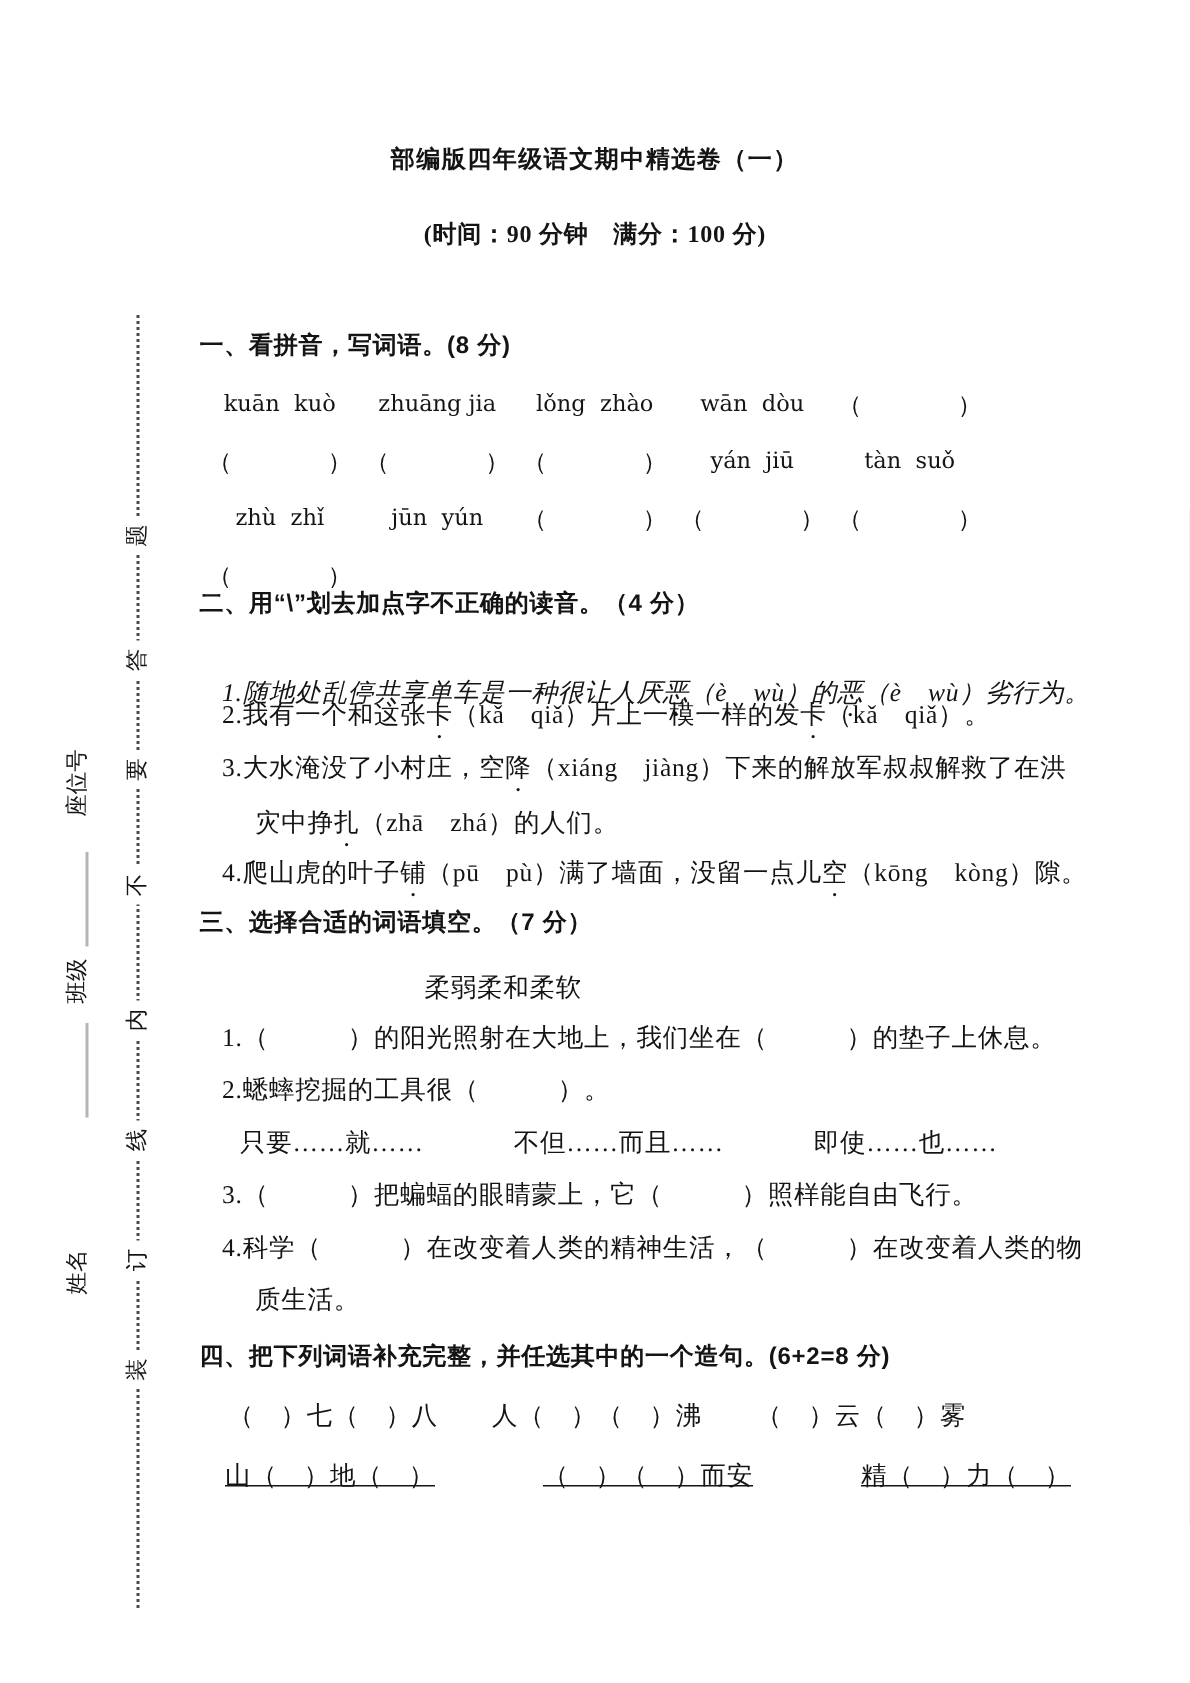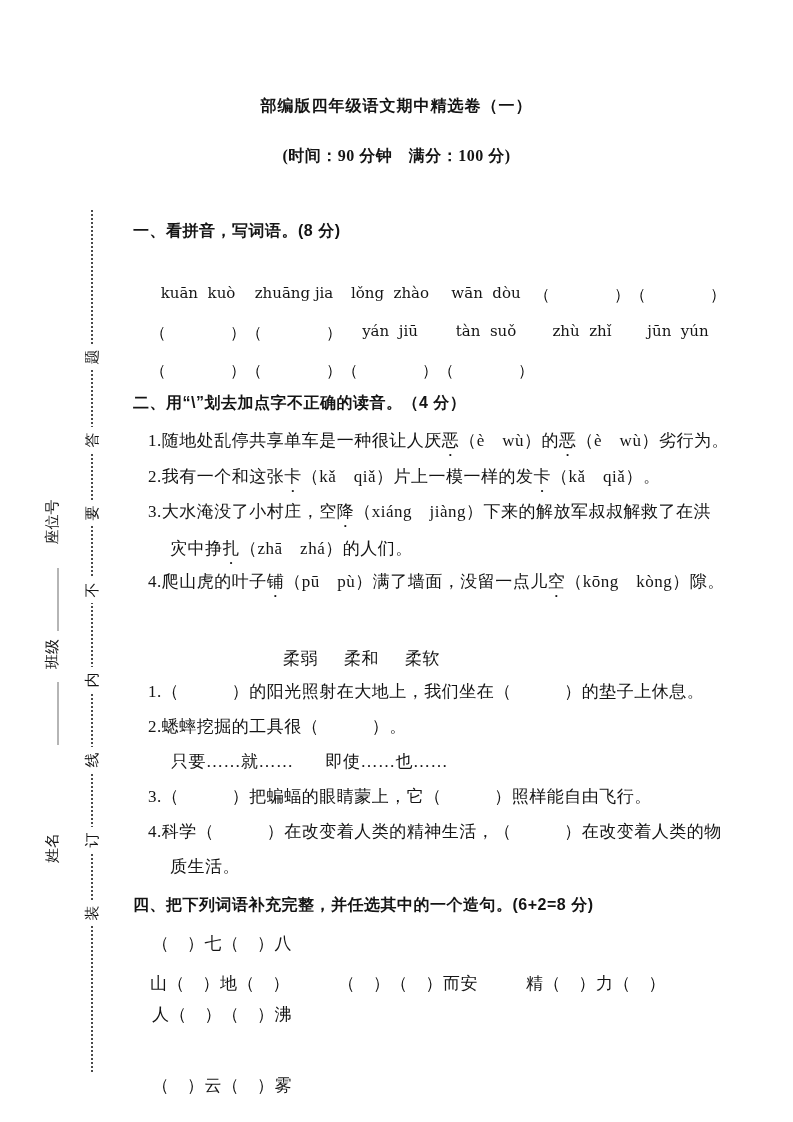--- a/index.html
+++ b/index.html
@@ -21,40 +21,40 @@
     font-family:"Liberation Sans",sans-serif;font-weight:bold;font-size:16px;
     letter-spacing:1px;}
   .subtitle{position:absolute;top:146px;left:114px;width:565px;text-align:center;
     font-weight:bold;font-size:16px;letter-spacing:0.5px;}
   
   .sec-heading{position:absolute;left:133px;width:560px;line-height:35px;
     font-family:"Liberation Sans",sans-serif;font-weight:bold;font-size:16px;
     letter-spacing:0.5px;white-space:nowrap;}
   #s1h{top:213px}#s2h{top:385px}#s3h{top:598px}#s4h{top:887px}
   
-  #s1grid{position:absolute;left:150px;top:252px;width:525px;display:grid;
-    grid-template-columns:repeat(6,1fr);grid-auto-rows:auto;margin-top:24px;}
+  #s1grid{position:absolute;left:134px;top:252px;width:525px;display:grid;
+    grid-template-columns:repeat(5,1fr);grid-auto-rows:auto;}
   .pinyin-cell{height:35px;line-height:35px;text-align:center;font-size:15px;
     font-family:"DejaVu Serif",serif;white-space:pre;}
   .paren-cell{height:38px;line-height:38px;text-align:center;font-size:16px;
     white-space:nowrap;}
   
   .item{position:absolute;left:148px;width:560px;font-size:17px;line-height:35px;
     letter-spacing:0.5px;}
   .line{white-space:nowrap;}
   .line.cont{padding-left:22px;}
   .dotchar{text-emphasis:filled dot #141414;text-emphasis-position:under right;
     -webkit-text-emphasis:filled dot #141414;-webkit-text-emphasis-position:under right;}
   
   .bank{position:absolute;display:flex;font-size:17px;line-height:35px;
     letter-spacing:0.5px;white-space:nowrap;}
-  #bank1{left:283px;top:641px;gap:26px;}
-  #bank2{left:171px;top:744px;gap:32px;}
-  #s4r1{left:152px;top:926px;gap:36px;flex-direction:column;}
-  #s4r2{left:150px;top:966px;gap:48px;}
+  #bank1{left:283px;top:641px;}
+  #bank2{left:160px;top:744px;gap:60px;}
+  #s4r1{left:152px;top:926px;gap:36px;}
+  #s4r2{left:150px;top:966px;gap:72px;text-decoration:underline;}
 </style>
 </head>
 <body>
 
 <div class="page">
 
   <div class="dotted-line"></div>
   <div id="binding-col">
       <div class="bind-char" style="top: 900px;">装</div>
       <div class="bind-char" style="top: 827px;">订</div>
@@ -91,50 +91,52 @@
       <div class="pinyin-cell">zhù  zhǐ</div>
       <div class="pinyin-cell">jūn  yún</div>
       <div class="paren-cell">（　　　　）</div>
       <div class="paren-cell">（　　　　）</div>
       <div class="paren-cell">（　　　　）</div>
       <div class="paren-cell">（　　　　）</div>
     </div>
 
   <div class="sec-heading" id="s2h">二、用“\”划去加点字不正确的读音。（4 分）</div>
   <div id="s2items">
-      <div class="item" style="top: 423px;">
+      <div class="item" style="top: 444px; font-style: italic;">
         <div class="line"><span>1.随地处乱停共享单车是一种很让人厌</span><span class="dotchar">恶</span><span>（è　wù）的</span><span class="dotchar">恶</span><span>（è　wù）劣行为。</span></div>
       </div>
       <div class="item" style="top: 459px;">
         <div class="line"><span>2.我有一个和这张</span><span class="dotchar">卡</span><span>（kǎ　qiǎ）片上一模一样的发</span><span class="dotchar">卡</span><span>（kǎ　qiǎ）。</span></div>
       </div>
       <div class="item" style="top: 494px; font-family: Liberation Serif, serif;">
         <div class="line"><span>3.大水淹没了小村庄，空</span><span class="dotchar">降</span><span>（xiáng　jiàng）下来的解放军叔叔解救了在洪</span></div>
         <div class="line cont"><span>灾中挣</span><span class="dotchar">扎</span><span>（zhā　zhá）的人们。</span></div>
       </div>
       <div class="item" style="top: 564px;">
         <div class="line"><span>4.爬山虎的叶子</span><span class="dotchar">铺</span><span>（pū　pù）满了墙面，没留一点儿</span><span class="dotchar">空</span><span>（kōng　kòng）隙。</span></div>
       </div>
     </div>
 
+  <div class="sec-heading" id="s3h">三、选择合适的词语填空。（7 分）</div>
   <div class="bank" id="bank1">
       <div>柔弱</div>
       <div>柔和</div>
       <div>柔软</div>
     </div>
   <div id="s3itemsA">
       <div class="item" style="top: 674px;">
         <div class="line">1.（　　　）的阳光照射在大地上，我们坐在（　　　）的垫子上休息。</div>
       </div>
       <div class="item" style="top: 709px;">
         <div class="line">2.蟋蟀挖掘的工具很（　　　）。</div>
       </div>
     </div>
   <div class="bank" id="bank2">
       <div>只要……就……</div>
+      <div>不但……而且……</div>
       <div>即使……也……</div>
     </div>
   <div id="s3itemsB">
       <div class="item" style="top: 779px;">
         <div class="line">3.（　　　）把蝙蝠的眼睛蒙上，它（　　　）照样能自由飞行。</div>
       </div>
       <div class="item" style="top: 814px;">
         <div class="line">4.科学（　　　）在改变着人类的精神生活，（　　　）在改变着人类的物</div>
         <div class="line cont">质生活。</div>
       </div>

